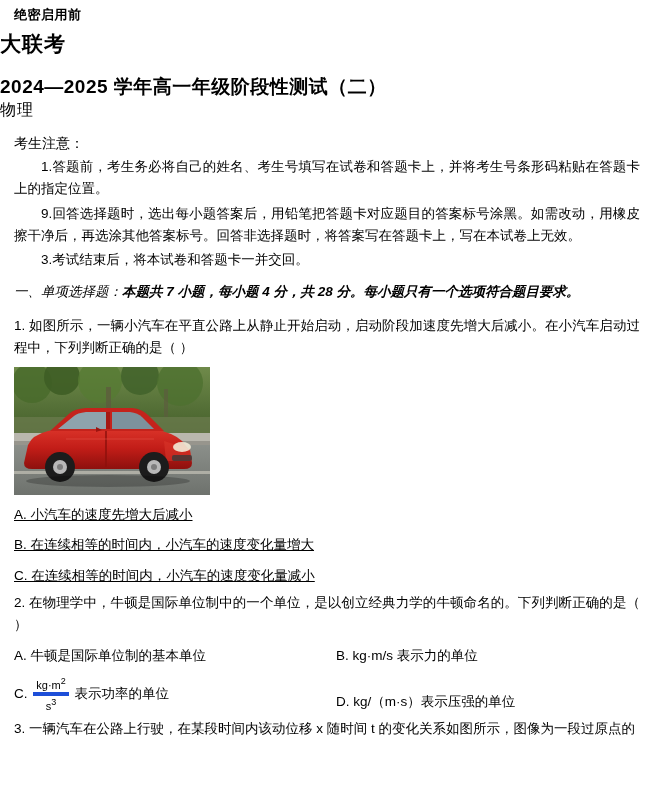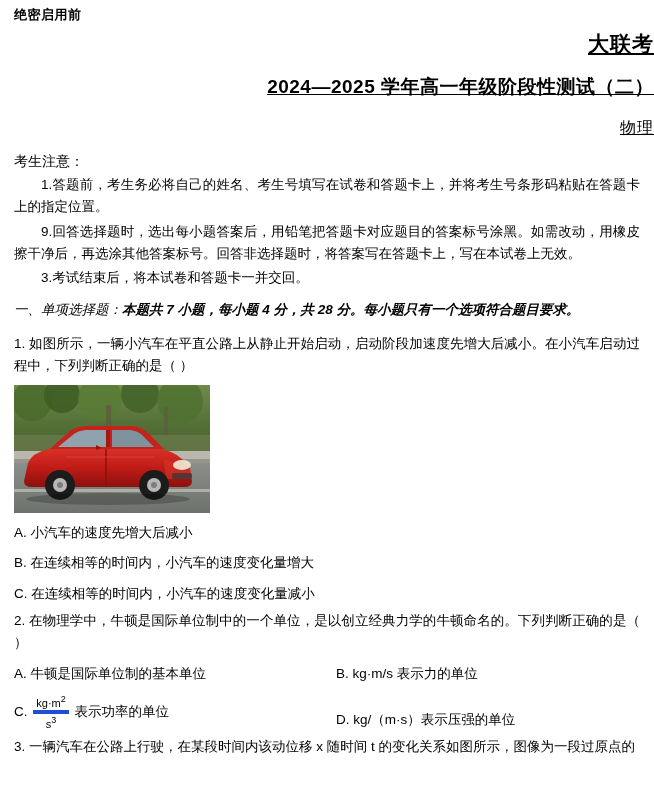--- a/index.html
+++ b/index.html
@@ -24,39 +24,37 @@
   }
   .secret {
     position: absolute;
     left: 14px;
     top: 6px;
     font-weight: bold;
     font-size: 13px;
     letter-spacing: 0.5px;
   }
   .title-block {
-    text-align: right;
+    text-align: left;
     padding-top: 26px;
-    text-decoration: underline;
   }
   .title-main {
     font-size: 21px;
     font-weight: bold;
     letter-spacing: 1px;
     margin-top: 4px;
   }
   .title-sub {
     font-size: 19px;
     font-weight: bold;
     margin-top: 16px;
     letter-spacing: 0.5px;
   }
   .title-subject {
     font-size: 16px;
-    margin-top: 18px;
     letter-spacing: 1px;
   }
   .notice-head {
     font-size: 14px;
     font-weight: normal;
     margin: 14px 0 0 14px;
   }
   .body-text {
     font-size: 13.5px;
     line-height: 1.62;
@@ -88,20 +86,21 @@
     height: 128px;
     position: relative;
     overflow: hidden;
     border: 0;
   }
   .car-figure svg { display: block; }
   .opt {
     font-size: 13.5px;
     line-height: 1.6;
     margin: 9px 14px 0 14px;
+    text-decoration: underline;
   }
   .opt-row {
     display: flex;
     font-size: 13.5px;
     line-height: 1.6;
     margin: 9px 14px 0 14px;
     align-items: flex-end;
   }
   .opt-col-a { width: 322px; flex: 0 0 322px; }
   .opt-col-b { flex: 1; }

